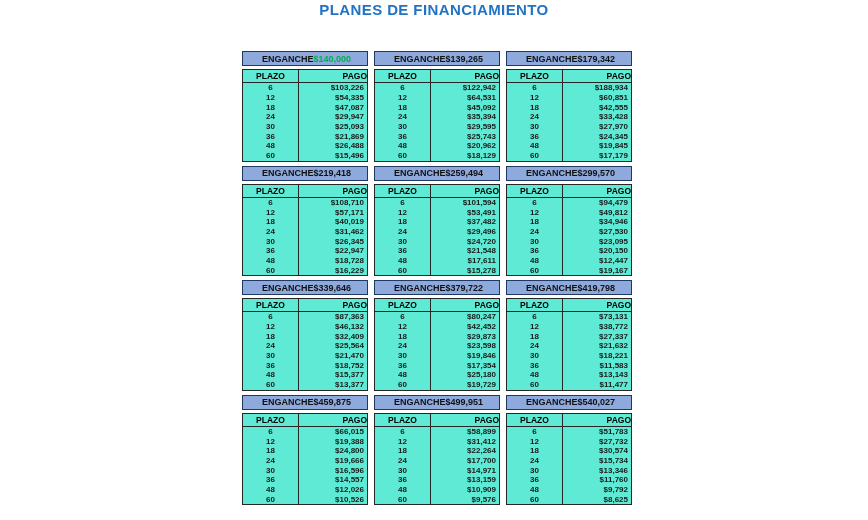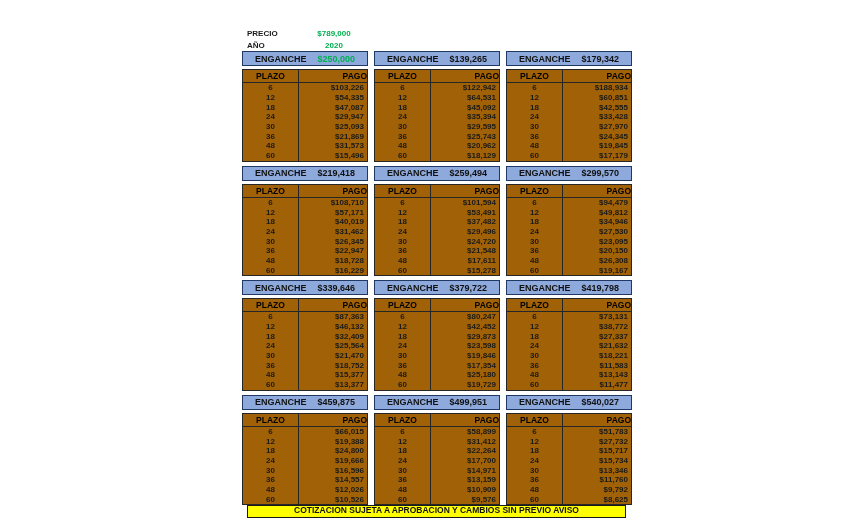--- a/index.html
+++ b/index.html
@@ -31,29 +31,29 @@
     column-gap: 6px; row-gap: 4px;
   }
 
   .plan { width: 126px; }
 
   .enganche {
     box-sizing: border-box; height: 15px;
     background: var(--header-bg, #8EA9DB);
     border: 1.5px solid var(--header-border, #1F3864);
     display: flex; justify-content: space-between; align-items: center;
-    padding: 0 12px;
+    padding: 0 19px;
     font-size: 9px; font-weight: bold; color: #111;
   }
   .eng-value.green { color: var(--green-color, #00B050); }
 
   .ptable {
     box-sizing: border-box; margin-top: 3px;
     border: 1px solid var(--grid-border, #262626);
-    background: #a16207;
+    background: #5eead4;
   }
   .prow { display: flex; align-items: center; }
   .phead {
     height: 12px;
     border-bottom: 1px solid var(--grid-border, #262626);
     font-size: 8.5px; font-weight: bold;
   }
   .pdata { height: 9.7px; font-size: 8px; font-weight: bold; color: #1a1a1a; }
   .pcol { box-sizing: border-box; }
   .pcol.plazo {
@@ -72,37 +72,28 @@
     text-align: center;
     font-size: 8.5px; font-weight: bold; color: #111;
     line-height: 9.5px;
   }
 </style>
 </head>
 <body>
 
 <div class="page">
 
-
-  <div class="info-block">
-    <div class="info-row">
-      <span class="info-label">PRECIO</span>
-      <span class="info-value">$789,000</span>
-    </div>
-    <div class="info-row">
-      <span class="info-label">AÑO</span>
-      <span class="info-value">2020</span>
-    </div>
-  </div>
+  <div class="title">PLANES DE FINANCIAMIENTO</div>
+
 
   <div class="grid" id="plans-grid">
   <div class="plan">
     <div class="enganche">
       <span class="eng-label">ENGANCHE</span>
-      <span class="eng-value green">$250,000</span>
+      <span class="eng-value green">$140,000</span>
     </div>
     <div class="ptable">
       <div class="prow phead">
         <span class="pcol plazo plazo-h">PLAZO</span>
         <span class="pcol pago pago-h">PAGO</span>
       </div>
     <div class="prow pdata">
             <span class="pcol plazo">6</span>
             <span class="pcol pago">$103,226</span>
           </div>
@@ -121,21 +112,21 @@
           <div class="prow pdata">
             <span class="pcol plazo">30</span>
             <span class="pcol pago">$25,093</span>
           </div>
           <div class="prow pdata">
             <span class="pcol plazo">36</span>
             <span class="pcol pago">$21,869</span>
           </div>
           <div class="prow pdata">
             <span class="pcol plazo">48</span>
-            <span class="pcol pago">$31,573</span>
+            <span class="pcol pago">$26,488</span>
           </div>
           <div class="prow pdata">
             <span class="pcol plazo">60</span>
             <span class="pcol pago">$15,496</span>
           </div>
         </div>
   </div>
 
   <div class="plan">
     <div class="enganche">
@@ -346,21 +337,21 @@
           <div class="prow pdata">
             <span class="pcol plazo">30</span>
             <span class="pcol pago">$23,095</span>
           </div>
           <div class="prow pdata">
             <span class="pcol plazo">36</span>
             <span class="pcol pago">$20,150</span>
           </div>
           <div class="prow pdata">
             <span class="pcol plazo">48</span>
-            <span class="pcol pago">$26,308</span>
+            <span class="pcol pago">$12,447</span>
           </div>
           <div class="prow pdata">
             <span class="pcol plazo">60</span>
             <span class="pcol pago">$19,167</span>
           </div>
         </div>
   </div>
 
   <div class="plan">
     <div class="enganche">
@@ -600,21 +591,21 @@
     <div class="prow pdata">
             <span class="pcol plazo">6</span>
             <span class="pcol pago">$51,783</span>
           </div>
           <div class="prow pdata">
             <span class="pcol plazo">12</span>
             <span class="pcol pago">$27,732</span>
           </div>
           <div class="prow pdata">
             <span class="pcol plazo">18</span>
-            <span class="pcol pago">$15,717</span>
+            <span class="pcol pago">$30,574</span>
           </div>
           <div class="prow pdata">
             <span class="pcol plazo">24</span>
             <span class="pcol pago">$15,734</span>
           </div>
           <div class="prow pdata">
             <span class="pcol plazo">30</span>
             <span class="pcol pago">$13,346</span>
           </div>
           <div class="prow pdata">
@@ -626,15 +617,14 @@
             <span class="pcol pago">$9,792</span>
           </div>
           <div class="prow pdata">
             <span class="pcol plazo">60</span>
             <span class="pcol pago">$8,625</span>
           </div>
         </div>
   </div>
 </div>
 
-  <div class="banner">COTIZACION SUJETA A APROBACION Y CAMBIOS SIN PREVIO AVISO</div>
 
 </div>
 
 </body></html>

